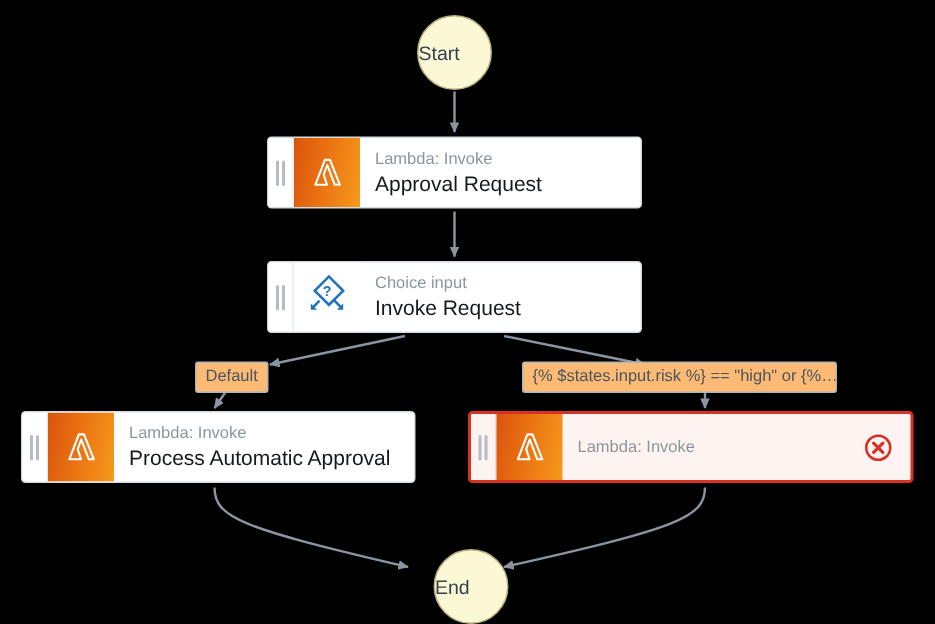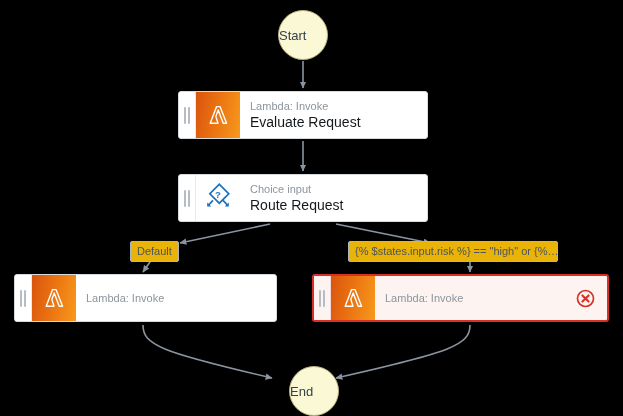--- a/index.html
+++ b/index.html
@@ -51,21 +51,21 @@
   .kind{font-size:11px;color:#8c959d;line-height:14px;white-space:nowrap;}
   .title{font-size:14px;color:#16191c;line-height:18px;white-space:nowrap;overflow:hidden;text-overflow:ellipsis;}
 
   .badge{
     flex:0 0 auto;display:flex;align-items:center;padding-right:12px;
   }
 
   
   .edge-label{
     position:absolute;box-sizing:border-box;
-    background:#eab308;border:1px solid #aeb6bd;border-radius:2px;
+    background:#fdba74;border:1px solid #aeb6bd;border-radius:2px;
     font-size:11px;color:#4a555f;line-height:15px;
     padding:2px 6px;white-space:nowrap;overflow:hidden;
   }
 </style>
 </head>
 <body>
 
 <div id="canvas">
 
   <svg id="edges" viewBox="0 0 623 416" width="623" height="416">
@@ -103,42 +103,42 @@
         <i></i>
         <i></i>
       </div>
     <div class="tile lambda">
       <svg width="26" height="26" viewBox="0 0 26 26" aria-hidden="true">
         <path d="M5.2 21.2 L11.6 4.6 L15.0 4.6 L21.6 21.2 L18.2 21.2 L13.2 8.0 L10.8 14.4 L13.0 21.2 Z" fill="none" stroke="#ffffff" stroke-width="1.4" stroke-linejoin="round"></path>
       </svg>
     </div>
     <div class="labels">
       <div class="kind">Lambda: Invoke</div>
-      <div class="title">Evaluate Request</div>
+      <div class="title">Approval Request</div>
     </div>
   </div>
 
   <div class="node" style="left:178px;top:174px;width:250px;">
     <div class="grip">
         <i></i>
         <i></i>
       </div>
     <div class="tile choice">
       <svg width="30" height="30" viewBox="0 0 30 30" aria-hidden="true">
         <rect x="9.6" y="4.1" width="13.4" height="13.4" transform="rotate(45 16.3 10.8)" fill="none" stroke="#1e73be" stroke-width="1.7"></rect>
         <text x="15" y="14.6" text-anchor="middle" font-family="Liberation Sans, sans-serif" font-size="9.5" font-weight="bold" fill="#1e73be">?</text>
         <path d="M10.0 17.4 L5.0 22.6" stroke="#1e73be" stroke-width="1.7" fill="none"></path>
         <path d="M4.2 23.5 L4.2 19.4 L8.3 23.5 Z" fill="#1e73be"></path>
         <path d="M20.0 17.4 L25.0 22.6" stroke="#1e73be" stroke-width="1.7" fill="none"></path>
         <path d="M25.8 23.5 L21.7 23.5 L25.8 19.4 Z" fill="#1e73be"></path>
       </svg>
     </div>
     <div class="labels">
       <div class="kind">Choice input</div>
-      <div class="title">Route Request</div>
+      <div class="title">Invoke Request</div>
     </div>
   </div>
 
   <div class="edge-label" style="left:130px;top:241px;">
     <span>Default</span>
   </div>
 
   <div class="edge-label" style="left:348px;top:241px;max-width:210px;">
     <span>{% $states.input.risk %} == "high" or {%…</span>
   </div>
@@ -148,20 +148,21 @@
         <i></i>
         <i></i>
       </div>
     <div class="tile lambda">
       <svg width="26" height="26" viewBox="0 0 26 26" aria-hidden="true">
         <path d="M5.2 21.2 L11.6 4.6 L15.0 4.6 L21.6 21.2 L18.2 21.2 L13.2 8.0 L10.8 14.4 L13.0 21.2 Z" fill="none" stroke="#ffffff" stroke-width="1.4" stroke-linejoin="round"></path>
       </svg>
     </div>
     <div class="labels">
       <div class="kind">Lambda: Invoke</div>
+      <div class="title">Process Automatic Approval</div>
     </div>
   </div>
 
   <div class="node error" style="left:312px;top:274px;width:297px;">
     <div class="grip">
         <i></i>
         <i></i>
       </div>
     <div class="tile lambda">
       <svg width="26" height="26" viewBox="0 0 26 26" aria-hidden="true">

